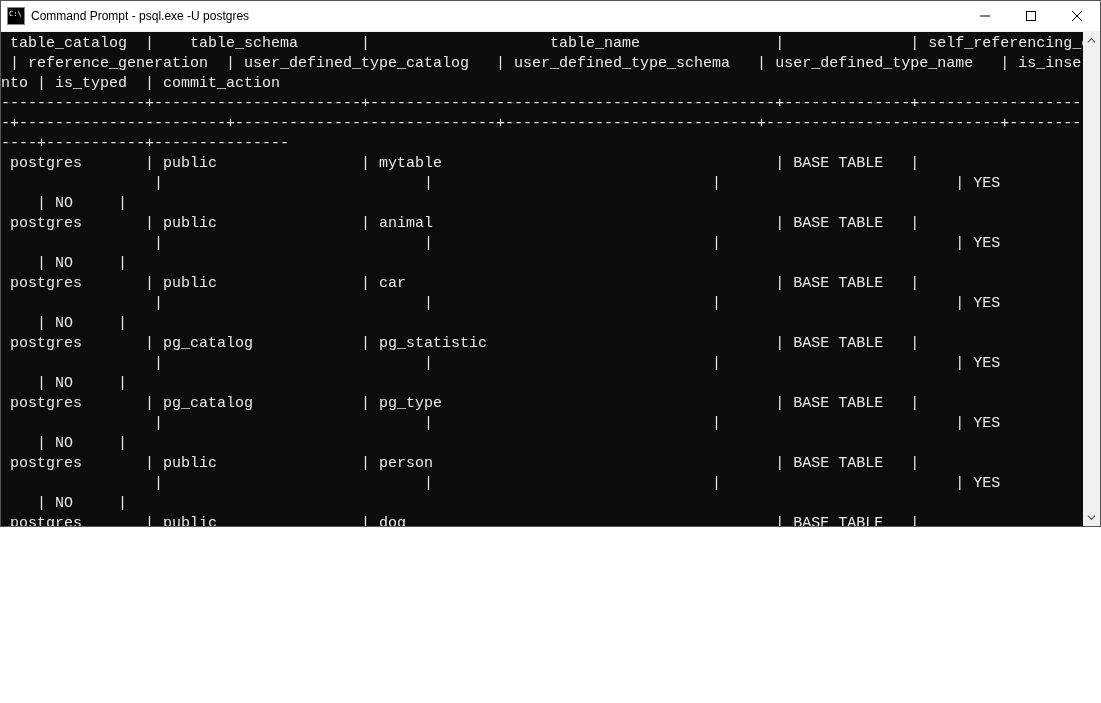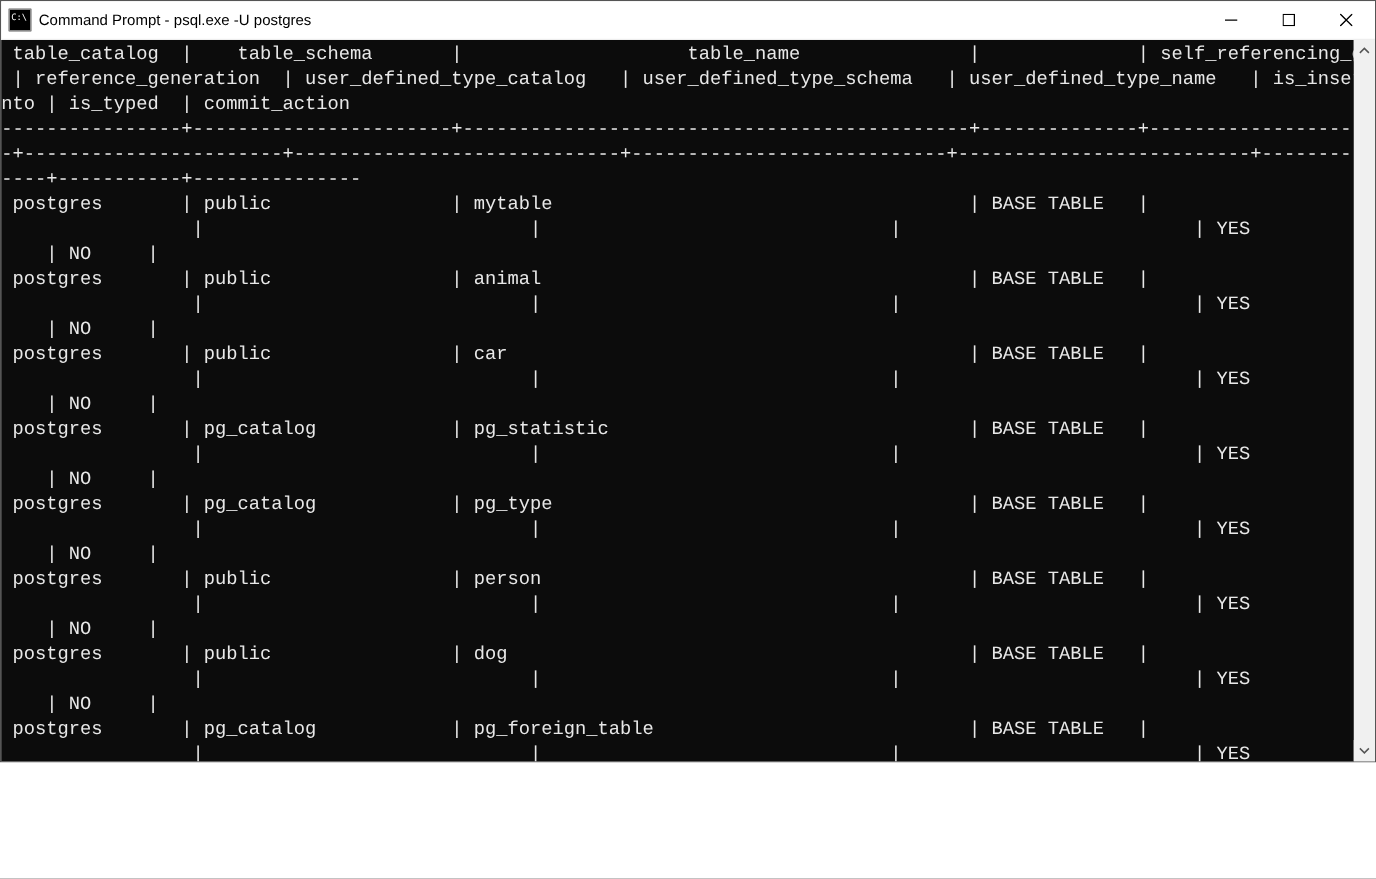--- a/index.html
+++ b/index.html
@@ -1,16 +1,16 @@
 <!DOCTYPE html>
 <html><head>
 <meta charset="utf-8">
 <style>
   html,body{margin:0;padding:0;background:#fff;font-family:"Segoe UI",Arial,sans-serif;font-size:12px;color:#000;}
-  .window{width:1101px;height:610px;border:1px solid #555;box-sizing:border-box;background:#fff;display:flex;flex-direction:column;}
+  .window{width:1101px;height:527px;border:1px solid #555;box-sizing:border-box;background:#fff;display:flex;flex-direction:column;}
   .titlebar{height:30px;display:flex;align-items:center;background:#fff;border-bottom:1px solid #eee;}
   .titlebar .icon{width:16px;height:16px;margin:0 6px;background:#000;position:relative;border:1px solid #888;}
   .titlebar .icon::after{content:"C:\\";color:#fff;font-size:7px;position:absolute;left:1px;top:2px;font-family:Consolas,monospace;}
   .titlebar .title{flex:0 0 auto;font-size:12px;color:#000;}
   .titlebar .spacer{flex:1;}
   .winbtn{width:46px;height:30px;display:flex;align-items:center;justify-content:center;font-size:12px;color:#000;}
   .winbtn svg{width:10px;height:10px;}
   .client{flex:1;display:flex;background:#0c0c0c;min-height:0;}
   .console{flex:1;overflow:hidden;padding:2px 4px 4px 0;}
   pre{margin:0;font-family:Consolas,"Courier New",monospace;font-size:15px;line-height:20px;color:#e8e8e8;white-space:pre;}

